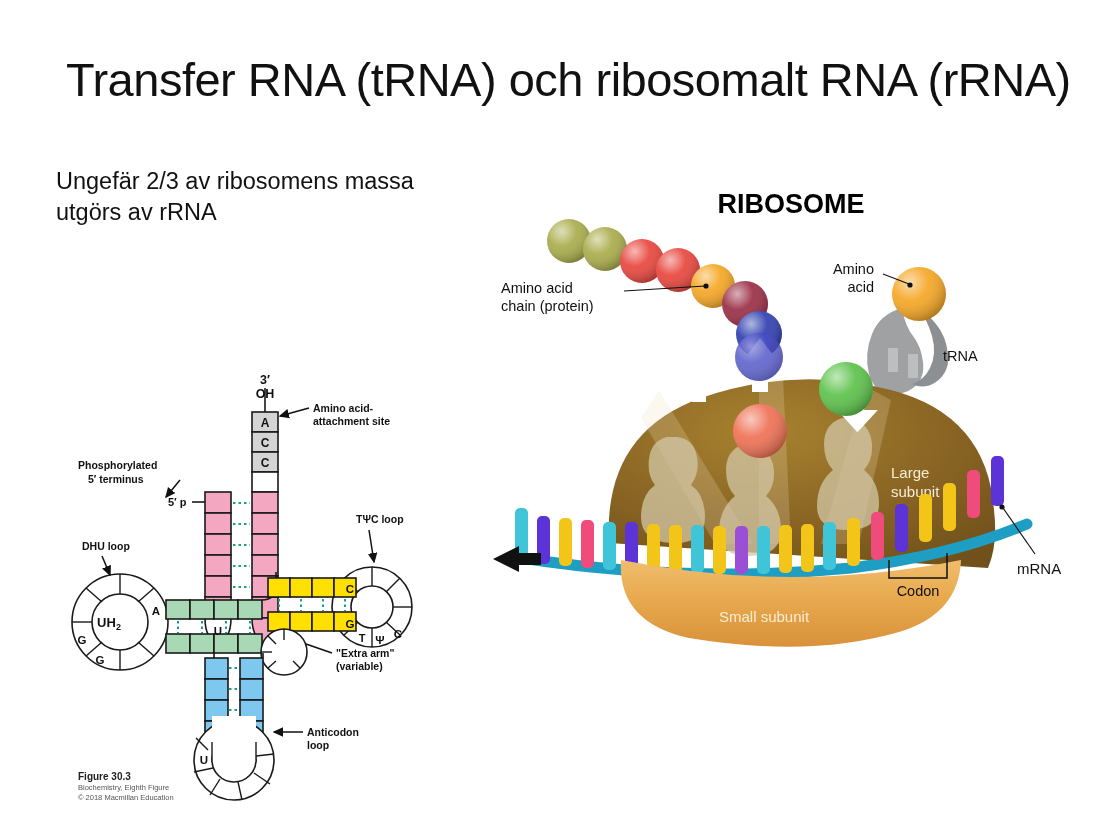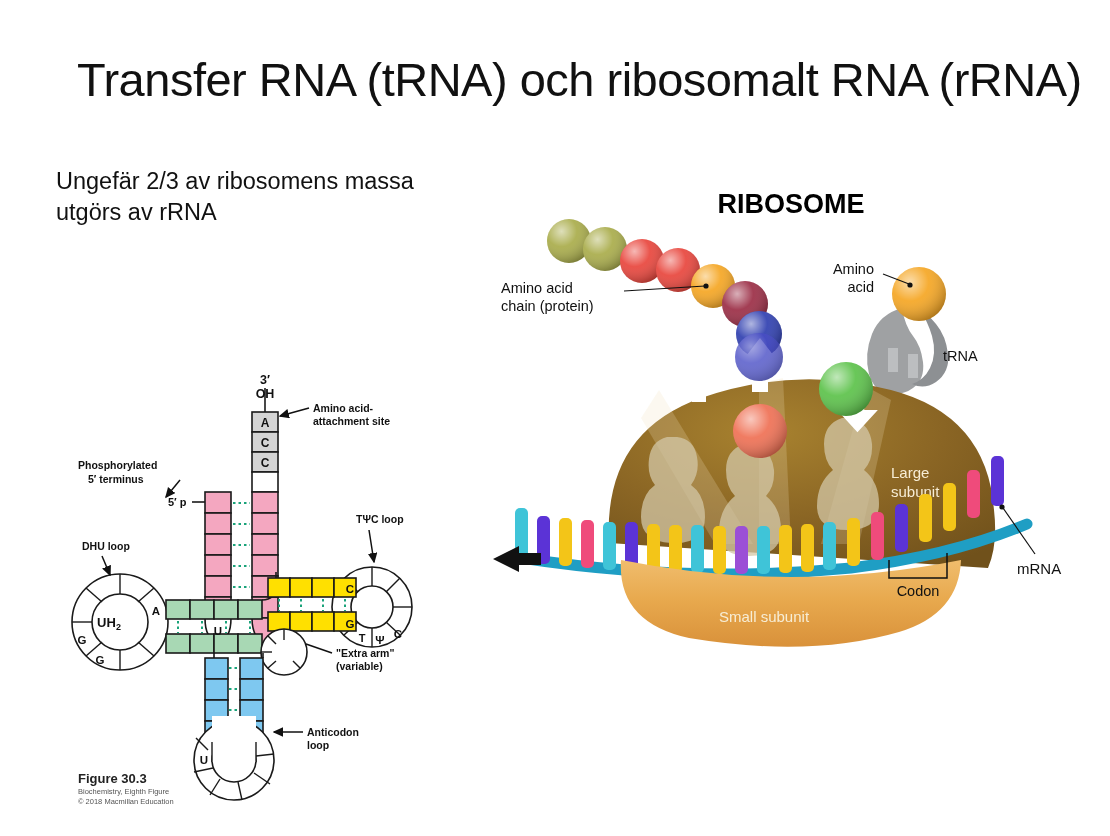--- a/index.html
+++ b/index.html
@@ -5,39 +5,39 @@
   html,body{margin:0;padding:0;}
   body{
     width:1110px;height:836px;background:#ffffff;
     font-family:"Liberation Sans",sans-serif;
     overflow:hidden;position:relative;
   }
   .slide{position:absolute;inset:0;background:#fff;}
 
   
   .title{
-    position:absolute;left:77px;top:52px;width:960px;
+    position:absolute;left:66px;top:52px;width:960px;
     font-size:47px;font-weight:400;color:#111;letter-spacing:-0.5px;
     white-space:nowrap;
   }
 
   
   .body-text{
     position:absolute;left:56px;top:166px;width:400px;
     font-size:23.5px;line-height:31px;color:#111;
   }
   .body-text p{margin:0 16px 28px 0;}
 
   
   .trna-fig{position:absolute;left:62px;top:372px;width:430px;height:445px;}
   .trna-fig svg{display:block;}
   .fig-caption{
     position:absolute;left:16px;top:398px;line-height:1.32;
   }
-  .fig-caption .c1{font-size:13px;font-weight:bold;color:#222;}
+  .fig-caption .c1{font-size:10px;font-weight:bold;color:#222;}
   .fig-caption .c2{font-size:7.5px;color:#555;}
   .fig-caption .c3{font-size:7.5px;color:#555;}
 
   
   .ribosome-fig{position:absolute;left:491px;top:178px;width:610px;height:490px;}
   .ribosome-fig svg{display:block;}
 
   .lbl{font-family:"Liberation Sans",sans-serif;}
 </style>
 </head>

